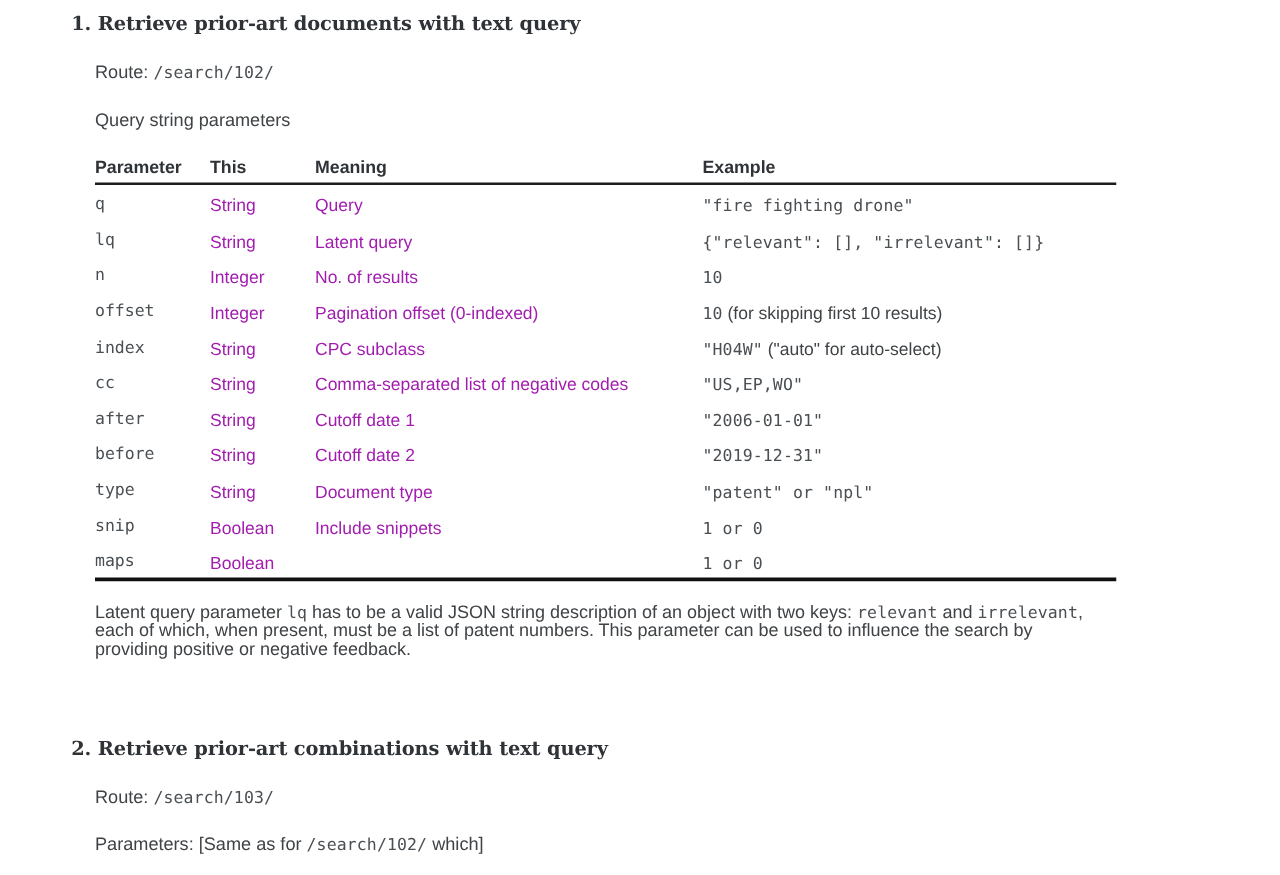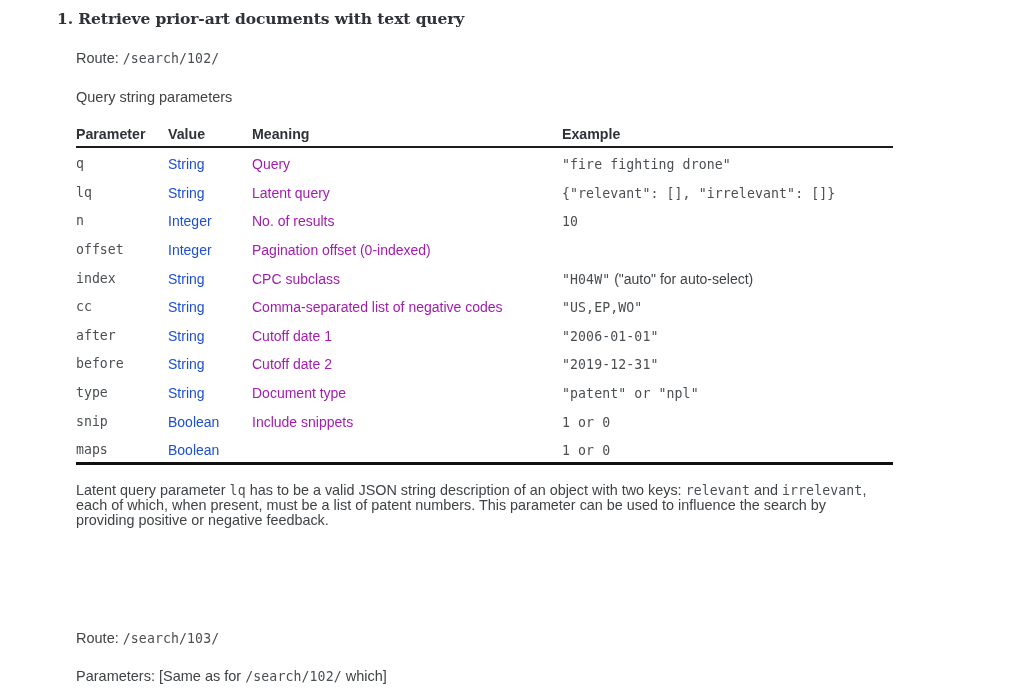--- a/index.html
+++ b/index.html
@@ -112,21 +112,21 @@
   .cell.c-param {
     left: 0;
     font-family: "DejaVu Sans Mono", "Liberation Mono", monospace;
     font-size: 13.2px;
     color: #4a4f53;
   }
   .cell.c-value {
     left: 92px;
     font-family: "Liberation Sans", sans-serif;
     font-size: 14px;
-    color: #1d4ed8;
+    color: #a21caf;
   }
   .cell.c-meaning {
     left: 176px;
     font-family: "Liberation Sans", sans-serif;
     font-size: 14px;
     color: #a21caf;
   }
   .cell.c-example {
     left: 486px;
     font-family: "Liberation Sans", sans-serif;
@@ -164,21 +164,21 @@
     <span>Route:</span>
     <span class="mono">/search/102/</span>
   </div>
 
   <div class="abs body-line" style="left:76px; top:89px;">Query string parameters</div>
 
   <div class="param-table">
 
     <div class="thead">
       <span class="th" style="left:0px;">Parameter</span>
-      <span class="th" style="left:92px;">Value</span>
+      <span class="th" style="left:92px;">This</span>
       <span class="th" style="left:176px;">Meaning</span>
       <span class="th" style="left:486px;">Example</span>
     </div>
 
     <div class="rule-top"></div>
 
     <div class="tbody">
 
       <div class="trow">
         <span class="cell c-param">q</span>
@@ -198,20 +198,21 @@
         <span class="cell c-param">n</span>
         <span class="cell c-value">Integer</span>
         <span class="cell c-meaning">No. of results</span>
         <span class="cell c-example"><span class="mono">10</span><span></span></span>
       </div>
 
       <div class="trow">
         <span class="cell c-param">offset</span>
         <span class="cell c-value">Integer</span>
         <span class="cell c-meaning">Pagination offset (0-indexed)</span>
+        <span class="cell c-example"><span class="mono">10</span><span> (for skipping first 10 results)</span></span>
       </div>
 
       <div class="trow">
         <span class="cell c-param">index</span>
         <span class="cell c-value">String</span>
         <span class="cell c-meaning">CPC subclass</span>
         <span class="cell c-example"><span class="mono">"H04W"</span><span> ("auto" for auto-select)</span></span>
       </div>
 
       <div class="trow">
@@ -255,20 +256,24 @@
         <span class="cell c-example"><span class="mono">1 or 0</span><span></span></span>
       </div>
 
     </div>
 
     <div class="rule-bottom"></div>
   </div>
 
   <div class="note"><span>Latent query parameter </span><span class="mono">lq</span><span> has to be a valid JSON string description of an object with two keys: </span><span class="mono">relevant</span><span> and </span><span class="mono">irrelevant</span><span>, each of which, when present, must be a list of patent numbers. This parameter can be used to influence the search by providing positive or negative feedback.</span></div>
 
+  <div class="abs section-heading" style="left:57px; top:589px;">
+    <span class="num">2.</span>
+    <span>Retrieve prior-art combinations with text query</span>
+  </div>
 
   <div class="abs body-line" style="left:76px; top:630px;">
     <span>Route:</span>
     <span class="mono">/search/103/</span>
   </div>
 
   <div class="abs body-line" style="left:76px; top:668px;">
     <span>Parameters: [Same as for</span>
     <span class="mono">/search/102/</span>
     <span>which]</span>

